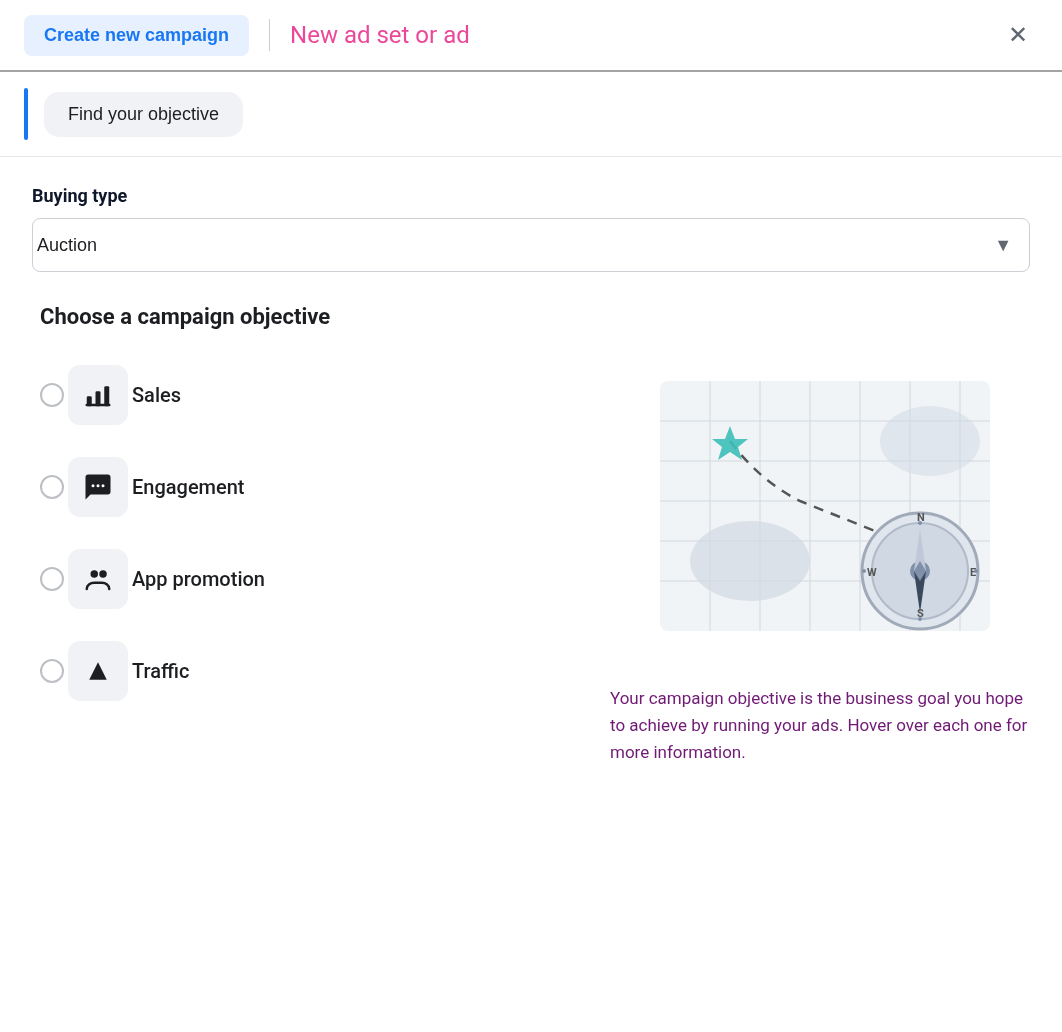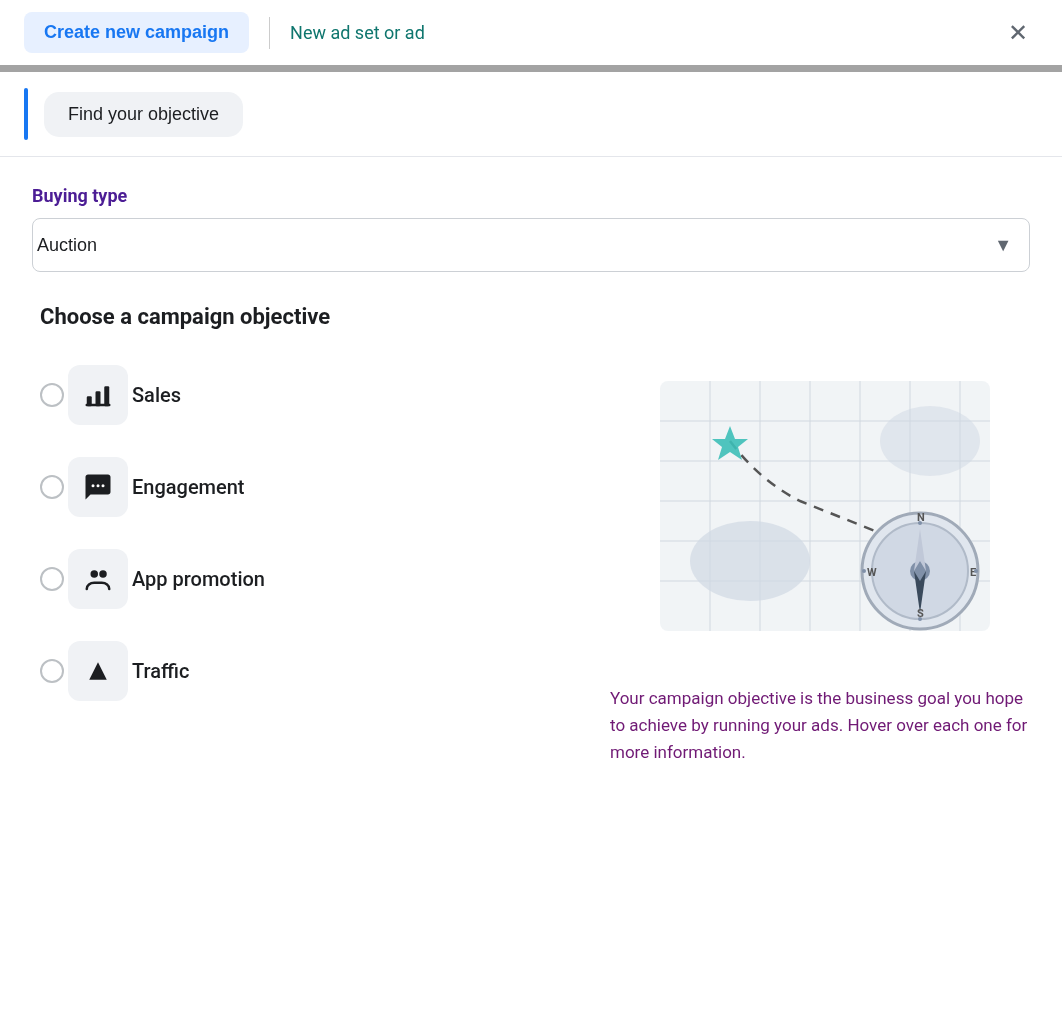--- a/index.html
+++ b/index.html
@@ -17,44 +17,44 @@
       min-height: 1032px;
       position: relative;
       box-shadow: 0 4px 20px rgba(0,0,0,0.15);
     }
     
     .modal-header {
       display: flex;
       align-items: center;
       padding: 0 24px;
       height: 72px;
-      border-bottom: 7px solid #a3a3a3;
+      border-bottom: 2px solid #a3a3a3;
       background: #fff;
     }
     .create-campaign-btn {
       background: #e7f0ff;
       color: #1877f2;
       border: none;
       border-radius: 8px;
       padding: 10px 20px;
       font-size: 18px;
       font-weight: 700;
       cursor: pointer;
       white-space: nowrap;
     }
     .header-divider {
       width: 1px;
       height: 32px;
       background: #ccc;
       margin: 0 20px;
     }
     .new-ad-set-label {
-      font-size: 18px;
+      font-size: 24px;
       font-weight: 400;
-      color: #0f766e;
+      color: #ec4899;
       flex: 1;
     }
     .close-btn {
       background: none;
       border: none;
       cursor: pointer;
       width: 40px;
       height: 40px;
       display: flex;
       align-items: center;
@@ -91,21 +91,21 @@
 
     
     .modal-content {
       padding: 28px 32px;
     }
 
     
     .section-label {
       font-size: 18px;
       font-weight: 700;
-      color: #4c1d95;
+      color: #0f172a;
       margin-bottom: 12px;
     }
     .select-wrapper {
       position: relative;
       width: 100%;
     }
     .buying-select {
       width: 100%;
       padding: 16px 4px;
       font-size: 18px;

